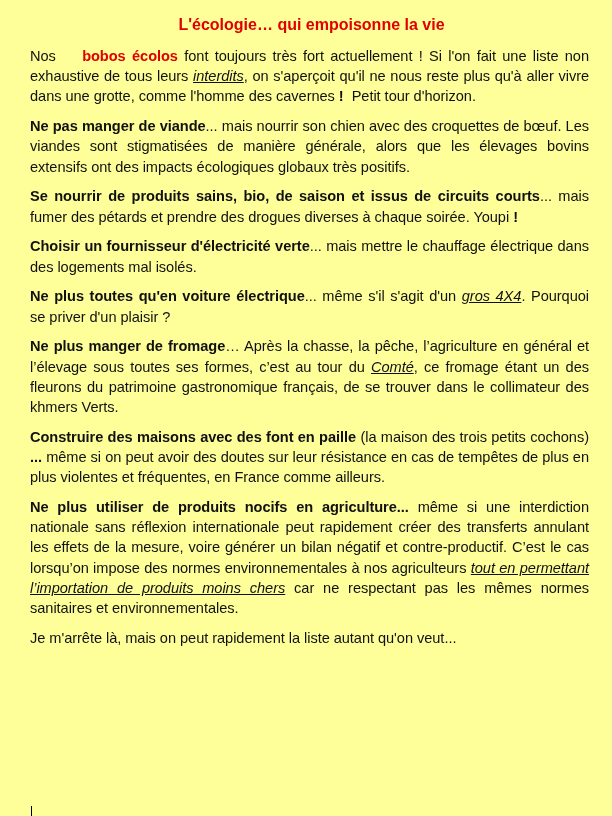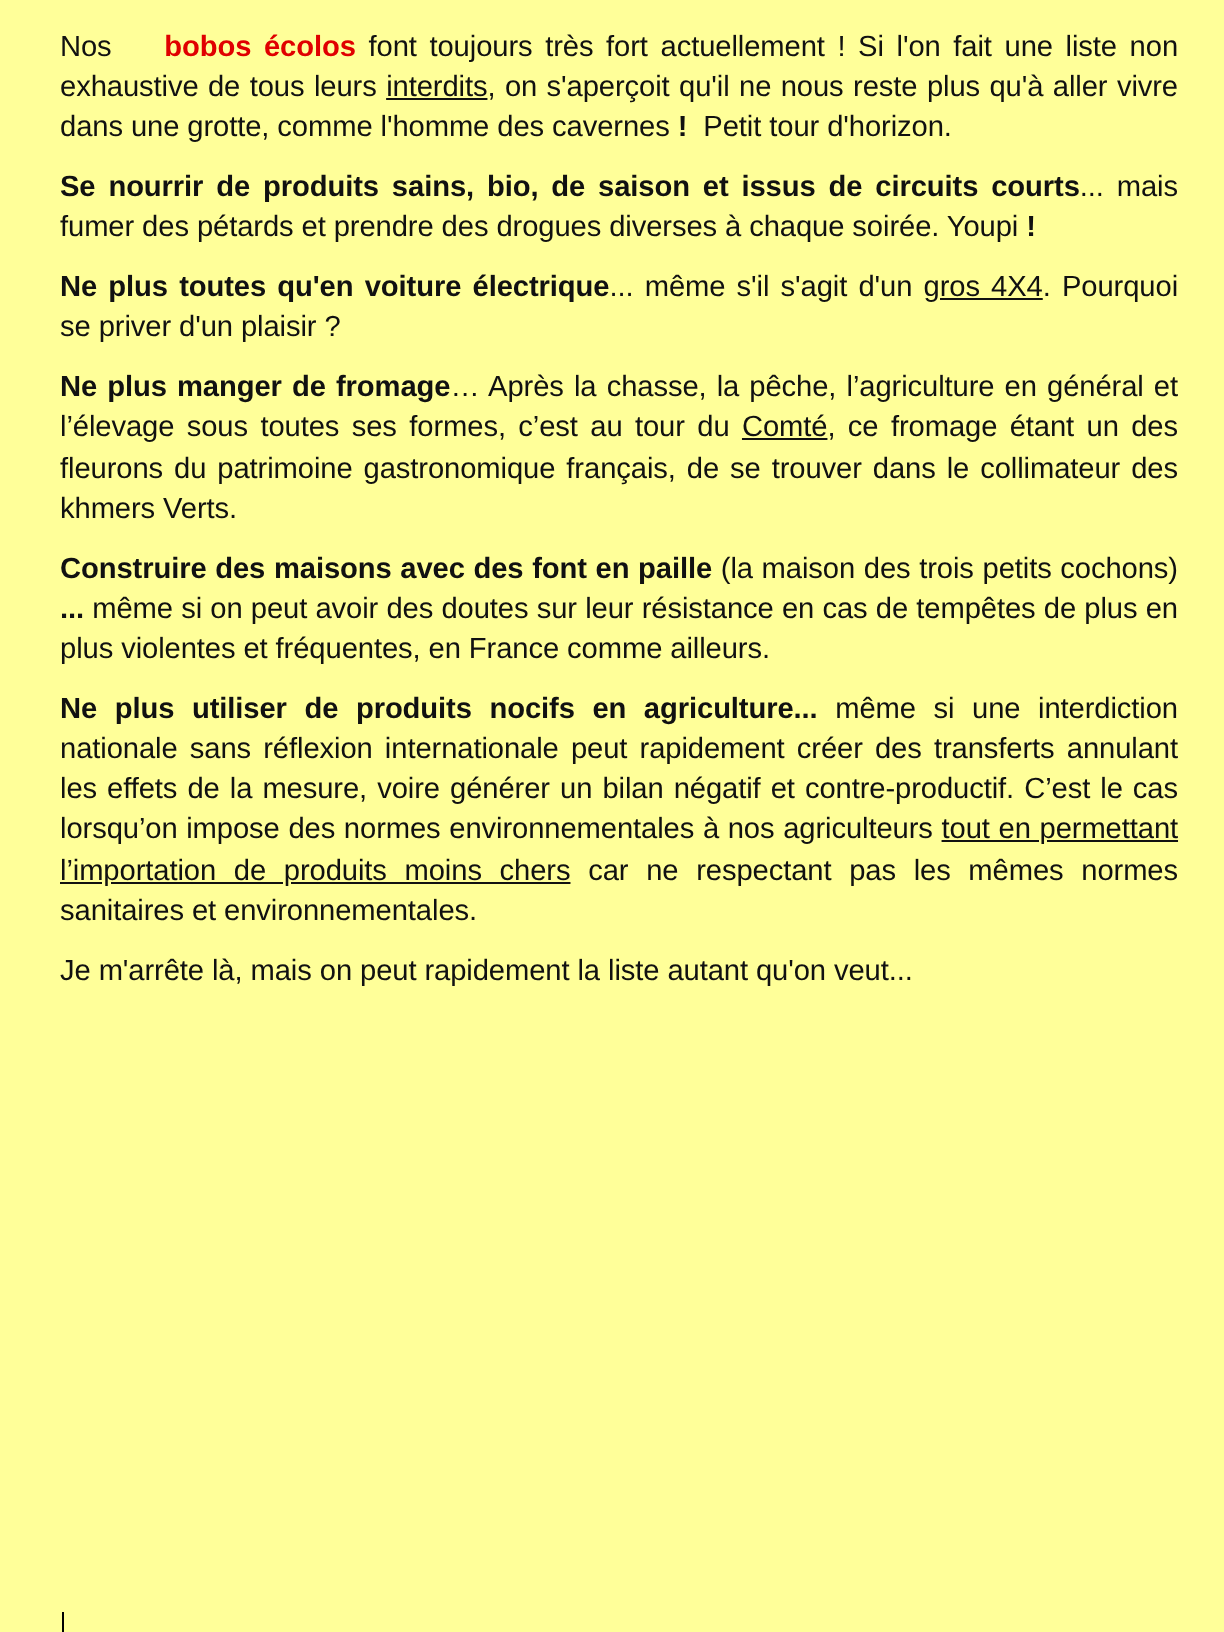--- a/index.html
+++ b/index.html
@@ -32,42 +32,45 @@
     }
     .para {
       font-size: 14.6px;
       line-height: 20.2px;
       text-align: justify;
       margin: 0 0 9.6px 0;
       letter-spacing: -0.05px;
     }
     .para b { font-weight: bold; }
     .red { color: #e00000; padding-left: 20px; }
-    .u { text-decoration: underline; }
+    .u { text-decoration: underline; font-style: italic; }
     .cursor {
       position: absolute;
       left: 31px;
       top: 806px;
       width: 1px;
       height: 12px;
       background: #000;
     }
   </style>
 </head>
 <body>
 
 <div class="page">
+  <div class="title">L'écologie… qui empoisonne la vie</div>
 
   <p class="para"><span>Nos </span><b class="red">bobos écolos</b><span> font toujours très fort actuellement ! Si l'on fait une liste non exhaustive de tous leurs </span><span class="u">interdits</span><span>, on s'aperçoit qu'il ne nous reste plus qu'à aller vivre dans une grotte, comme l'homme des cavernes </span><b>!</b><span style="white-space:pre">  Petit tour d'horizon.</span></p>
 
+  <p class="para"><b>Ne pas manger de viande</b><span>... mais nourrir son chien avec des croquettes de bœuf. Les viandes sont stigmatisées de manière générale, alors que les élevages bovins extensifs ont des impacts écologiques globaux très positifs.</span></p>
 
 
   <p class="para"><b>Se nourrir de produits sains, bio, de saison et issus de circuits courts</b><span>... mais fumer des pétards et prendre des drogues diverses à chaque soirée. Youpi </span><b>!</b></p>
 
 
+  <p class="para"><b>Choisir un fournisseur d'électricité verte</b><span>... mais mettre le chauffage électrique dans des logements mal isolés.</span></p>
 
 
   <p class="para"><b>Ne plus toutes qu'en voiture électrique</b><span>... même s'il s'agit d'un </span><span class="u">gros 4X4</span><span>. Pourquoi se priver d'un plaisir ?</span></p>
 
   <p class="para"><b>Ne plus manger de fromage</b><span>… Après la chasse, la pêche, l’agriculture en général et l’élevage sous toutes ses formes, c’est au tour du </span><span class="u">Comté</span><span>, ce fromage étant un des fleurons du patrimoine gastronomique français, de se trouver dans le collimateur des khmers Verts.</span></p>
 
   <p class="para"><b>Construire des maisons avec des font en paille</b><span> (la maison des trois petits cochons) </span><b>...</b><span> même si on peut avoir des doutes sur leur résistance en cas de tempêtes de plus en plus violentes et fréquentes, en France comme ailleurs.</span></p>
 
   <p class="para"><b>Ne plus utiliser de produits nocifs en agriculture...</b><span> même si une interdiction nationale sans réflexion internationale peut rapidement créer des transferts annulant les effets de la mesure, voire générer un bilan négatif et contre-productif. C’est le cas lorsqu’on impose des normes environnementales à nos agriculteurs </span><span class="u">tout en permettant l’importation de produits moins chers</span><span> car ne respectant pas les mêmes normes sanitaires et environnementales.</span></p>
 

